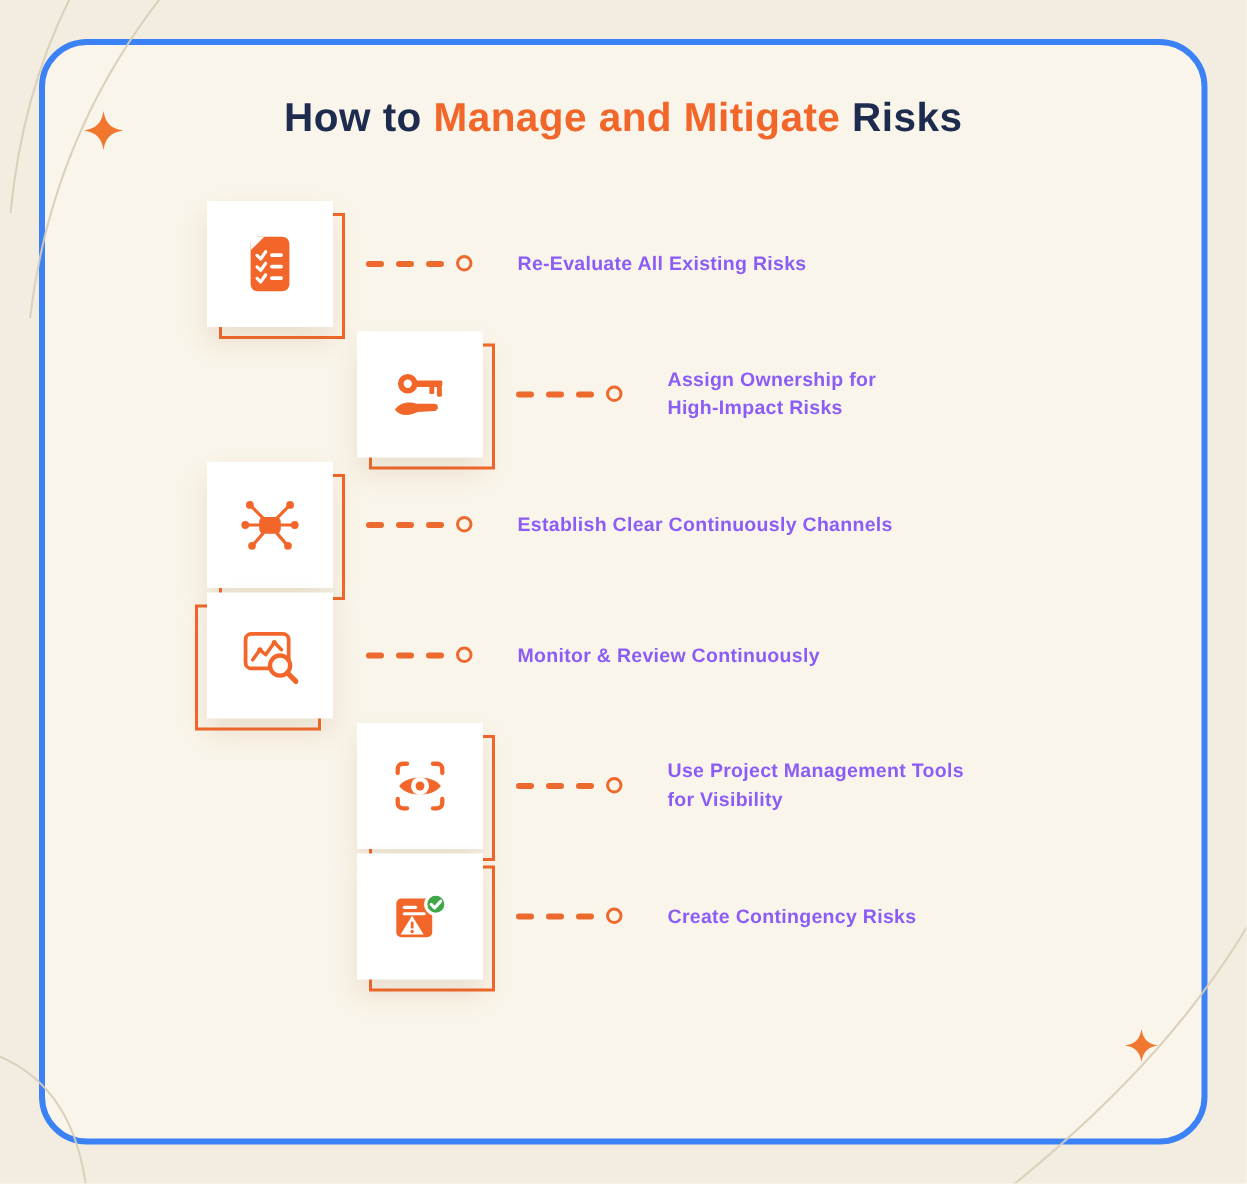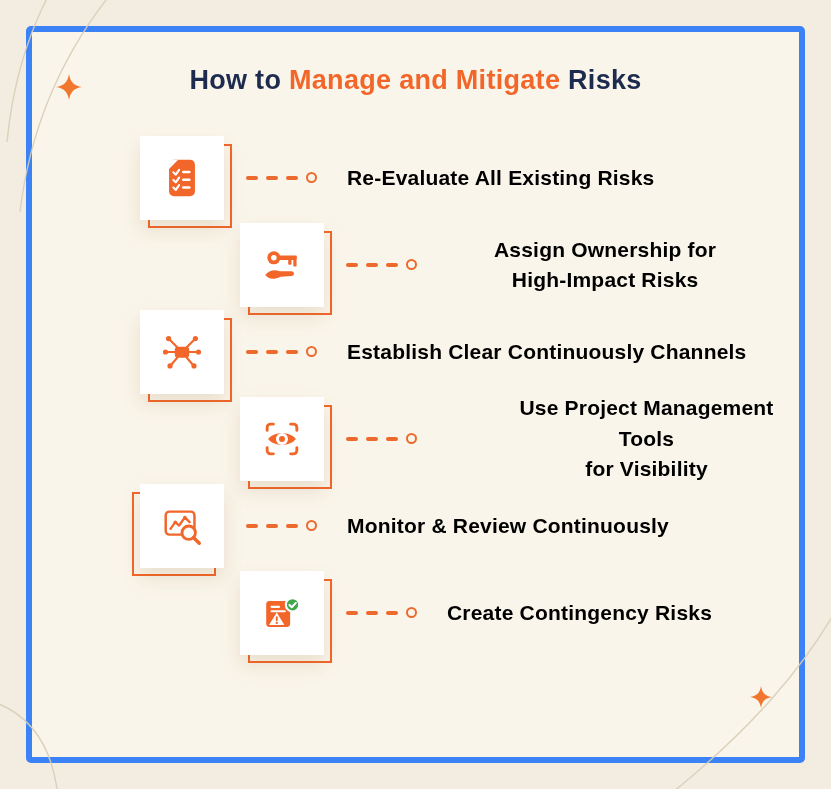--- a/index.html
+++ b/index.html
@@ -7,22 +7,22 @@
   body {
     position: relative;
     background: #f3ede1;
     font-family: "Liberation Sans", sans-serif;
     overflow: hidden;
   }
   .card {
     position: absolute;
     left: 26px; top: 26px; right: 26px; bottom: 26px;
     background: #faf5ea;
-    border: 6px solid #3b82f6;
-    border-radius: 5px;
+    border: 4px solid #3b82f6;
+    border-radius: 32px;
     z-index: 0;
   }
   .title {
     margin-top: 30px;
     text-align: center;
     font-size: 27px;
     font-weight: bold;
     color: #1d2b4f;
     line-height: 1.35;
     letter-spacing: .3px;
@@ -58,28 +58,28 @@
 
   .connector {
     display: flex; align-items: center; gap: 8px;
     margin: 0 30px 0 22px;
     flex: 0 0 auto;
   }
   .dash { width: 12px; height: 3.2px; background: #ec6a2e; border-radius: 2px; }
   .dot  { width: 11px; height: 11px; border: 2.8px solid #ec6a2e; border-radius: 50%; background: transparent; }
 
   .label {
-    font-size: 21px;
+    font-size: 13px;
     font-weight: bold;
-    color: #000000;
+    color: #8b5cf6;
     white-space: pre-line;
     letter-spacing: .2px;
     line-height: 1.45;
   }
-  .label.two-line { text-align: center; margin-left: 47px; }
+  .label.two-line { text-align: left; }
 
   .decor {
     position: absolute; inset: 0;
     z-index: 1;
     pointer-events: none;
   }
   .sparkle { position: absolute; z-index: 2; pointer-events: none; }
   .sparkle1 { left: 56px; top: 74px; }
   .sparkle2 { left: 750px; top: 686px; }
 </style>
@@ -159,20 +159,40 @@
       </div>
       <div class="connector">
         <span class="dash"></span>
           <span class="dash"></span>
           <span class="dash"></span>
           <span class="dot"></span>
       </div>
       <div class="label">Establish Clear Continuously Channels</div>
     </div>
 
+    <div class="row">
+      <div class="tile offset-left">
+        <svg width="46" height="46" viewBox="0 0 48 48">
+          <rect x="7" y="9" width="30" height="24" rx="4" fill="none" stroke="#f2662a" stroke-width="2.6"></rect>
+          <polyline points="12,27 17,20 21,23.5 27,15 32,20" fill="none" stroke="#f2662a" stroke-width="2.4" stroke-linecap="round" stroke-linejoin="round"></polyline>
+          <circle cx="17" cy="20" r="1.8" fill="#f2662a"></circle>
+          <circle cx="27" cy="15" r="1.8" fill="#f2662a"></circle>
+          <circle cx="31" cy="31" r="7" fill="#fffdf9" stroke="#f2662a" stroke-width="3"></circle>
+          <line x1="36" y1="36" x2="42" y2="42" stroke="#f2662a" stroke-width="3.6" stroke-linecap="round"></line>
+        </svg>
+      </div>
+      <div class="connector">
+        <span class="dash"></span>
+          <span class="dash"></span>
+          <span class="dash"></span>
+          <span class="dot"></span>
+      </div>
+      <div class="label">Monitor &amp; Review Continuously</div>
+    </div>
+
     <div class="row indent">
       <div class="tile">
         <svg width="46" height="46" viewBox="0 0 48 48">
           <g stroke="#f2662a" stroke-width="3" fill="none" stroke-linecap="round">
             <path d="M8.5 15 V12 a3.5 3.5 0 0 1 3.5 -3.5 h3"></path>
             <path d="M33 8.5 h3 a3.5 3.5 0 0 1 3.5 3.5 v3"></path>
             <path d="M39.5 33 v3 a3.5 3.5 0 0 1 -3.5 3.5 h-3"></path>
             <path d="M15 39.5 h-3 a3.5 3.5 0 0 1 -3.5 -3.5 v-3"></path>
           </g>
           <path d="M9.5 24 C15 16 33 16 38.5 24 C33 32 15 32 9.5 24 Z" fill="#f2662a"></path>
@@ -183,40 +203,20 @@
       <div class="connector">
         <span class="dash"></span>
           <span class="dash"></span>
           <span class="dash"></span>
           <span class="dot"></span>
       </div>
       <div class="label two-line">Use Project Management Tools
 for Visibility</div>
     </div>
 
-    <div class="row">
-      <div class="tile offset-left">
-        <svg width="46" height="46" viewBox="0 0 48 48">
-          <rect x="7" y="9" width="30" height="24" rx="4" fill="none" stroke="#f2662a" stroke-width="2.6"></rect>
-          <polyline points="12,27 17,20 21,23.5 27,15 32,20" fill="none" stroke="#f2662a" stroke-width="2.4" stroke-linecap="round" stroke-linejoin="round"></polyline>
-          <circle cx="17" cy="20" r="1.8" fill="#f2662a"></circle>
-          <circle cx="27" cy="15" r="1.8" fill="#f2662a"></circle>
-          <circle cx="31" cy="31" r="7" fill="#fffdf9" stroke="#f2662a" stroke-width="3"></circle>
-          <line x1="36" y1="36" x2="42" y2="42" stroke="#f2662a" stroke-width="3.6" stroke-linecap="round"></line>
-        </svg>
-      </div>
-      <div class="connector">
-        <span class="dash"></span>
-          <span class="dash"></span>
-          <span class="dash"></span>
-          <span class="dot"></span>
-      </div>
-      <div class="label">Monitor &amp; Review Continuously</div>
-    </div>
-
     <div class="row indent">
       <div class="tile">
         <svg width="46" height="46" viewBox="0 0 48 48">
           <rect x="7.5" y="11.5" width="25" height="27" rx="3.5" fill="#f2662a"></rect>
           <rect x="12" y="16.5" width="10" height="2.2" rx="1.1" fill="#ffffff"></rect>
           <rect x="12" y="21" width="16" height="2.2" rx="1.1" fill="#ffffff"></rect>
           <path d="M18.5 23.5 L26.5 36.5 H10.5 Z" fill="#ffffff"></path>
           <rect x="17.6" y="27.5" width="1.9" height="5" rx="0.95" fill="#f2662a"></rect>
           <circle cx="18.55" cy="34.4" r="1.2" fill="#f2662a"></circle>
           <circle cx="35" cy="15.5" r="7" fill="#3fa74a" stroke="#ffffff" stroke-width="2.2"></circle>

